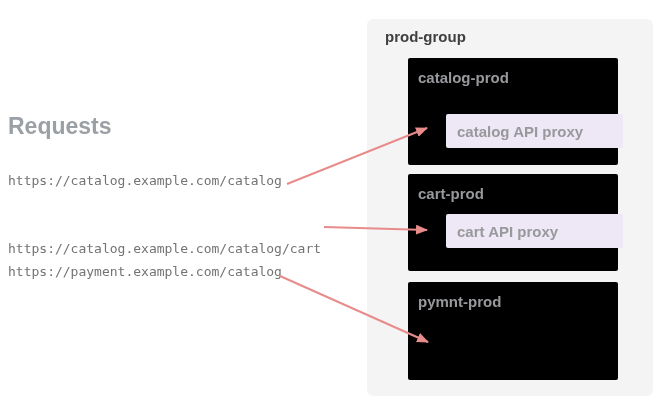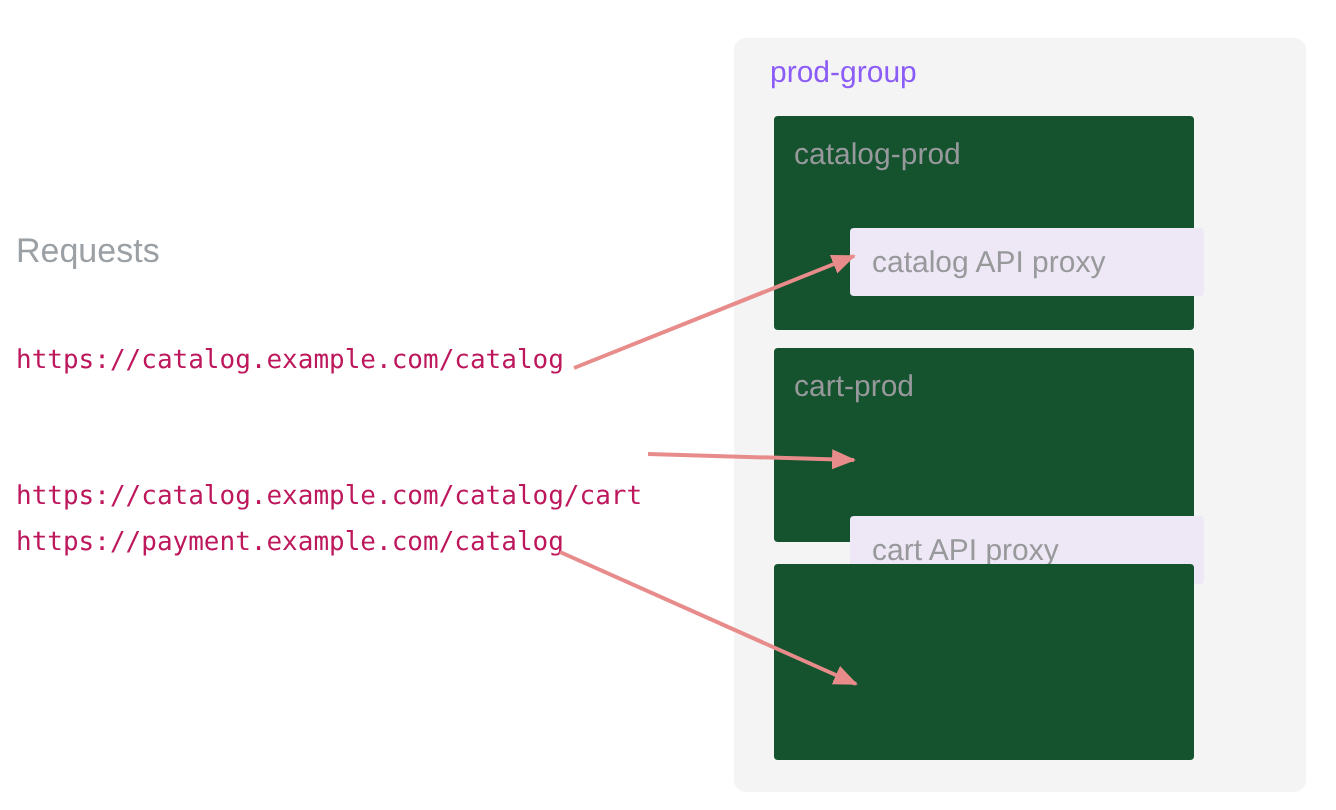--- a/index.html
+++ b/index.html
@@ -12,31 +12,32 @@
     position: relative;
     width: 668px;
     height: 405px;
     background: #ffffff;
     overflow: hidden;
   }
   .requests-title {
     position: absolute;
     left: 8px;
     top: 116px;
-    font-size: 17px;
+    font-size: 23px;
     line-height: 20px;
     color: #9ba0a5;
+    font-weight: bold;
   }
   .request-url {
     position: absolute;
     left: 8px;
     font-family: "DejaVu Sans Mono", monospace;
     font-size: 13px;
     line-height: 15px;
-    color: #be185d;
+    color: #737373;
     white-space: nowrap;
   }
   .url-1 { top: 173px; }
   .url-2 { top: 219px; margin-top: 22px; }
   .url-3 { top: 264px; }
 
   .group-box {
     position: absolute;
     left: 367px;
     top: 19px;
@@ -44,29 +45,30 @@
     height: 377px;
     background: #f4f4f5;
     border-radius: 6px;
   }
   .group-title {
     position: absolute;
     left: 18px;
     top: 8px;
     font-size: 15px;
     line-height: 20px;
-    font-weight: normal;
-    color: #8b5cf6;
+    font-weight: bold;
+    color: #404040;
   }
   .env-box {
     position: absolute;
-    left: 20px;
+    left: 41px;
     width: 210px;
-    background: #14532d;
+    background: #000000;
     border-radius: 2px;
+    font-weight: bold;
   }
   .env-1 { top: 39px;  height: 107px; }
   .env-2 { top: 155px; height: 97px; text-align: center;  }
   .env-3 { top: 263px; height: 98px;  }
   .env-label {
     position: absolute;
     left: 10px;
     top: 11px;
     font-size: 15px;
     line-height: 18px;
@@ -81,21 +83,21 @@
     border-radius: 2px;
     display: flex;
     align-items: center;
     padding-left: 11px;
     box-sizing: border-box;
     font-size: 15px;
     color: #98999b;
     white-space: nowrap;
   }
   .proxy-1 { top: 56px; }
-  .proxy-2 { top: 40px; margin-top: 44px; }
+  .proxy-2 { top: 40px; }
   .proxy-3 { top: 47px; }
 
   .arrows-overlay {
     position: absolute;
     left: 0;
     top: 0;
     width: 668px;
     height: 405px;
     pointer-events: none;
   }
@@ -120,20 +122,21 @@
       <div class="env-label">catalog-prod</div>
       <div class="proxy-box proxy-1">catalog API proxy</div>
     </div>
 
     <div class="env-box env-2">
       <div class="env-label">cart-prod</div>
       <div class="proxy-box proxy-2">cart API proxy</div>
     </div>
 
     <div class="env-box env-3">
+      <div class="env-label">pymnt-prod</div>
     </div>
   </div>
 
   <svg class="arrows-overlay" viewBox="0 0 668 405" xmlns="http://www.w3.org/2000/svg">
     <defs>
       <marker id="arrowhead" markerUnits="strokeWidth" markerWidth="7" markerHeight="6" refX="5.5" refY="2.5" orient="auto">
         <path d="M0,0 L6,2.5 L0,5 Z" fill="#e88b8b"></path>
       </marker>
     </defs>
     <line x1="287" y1="184" x2="427" y2="128" stroke="#e88b8b" stroke-width="2" marker-end="url(#arrowhead)"></line>

